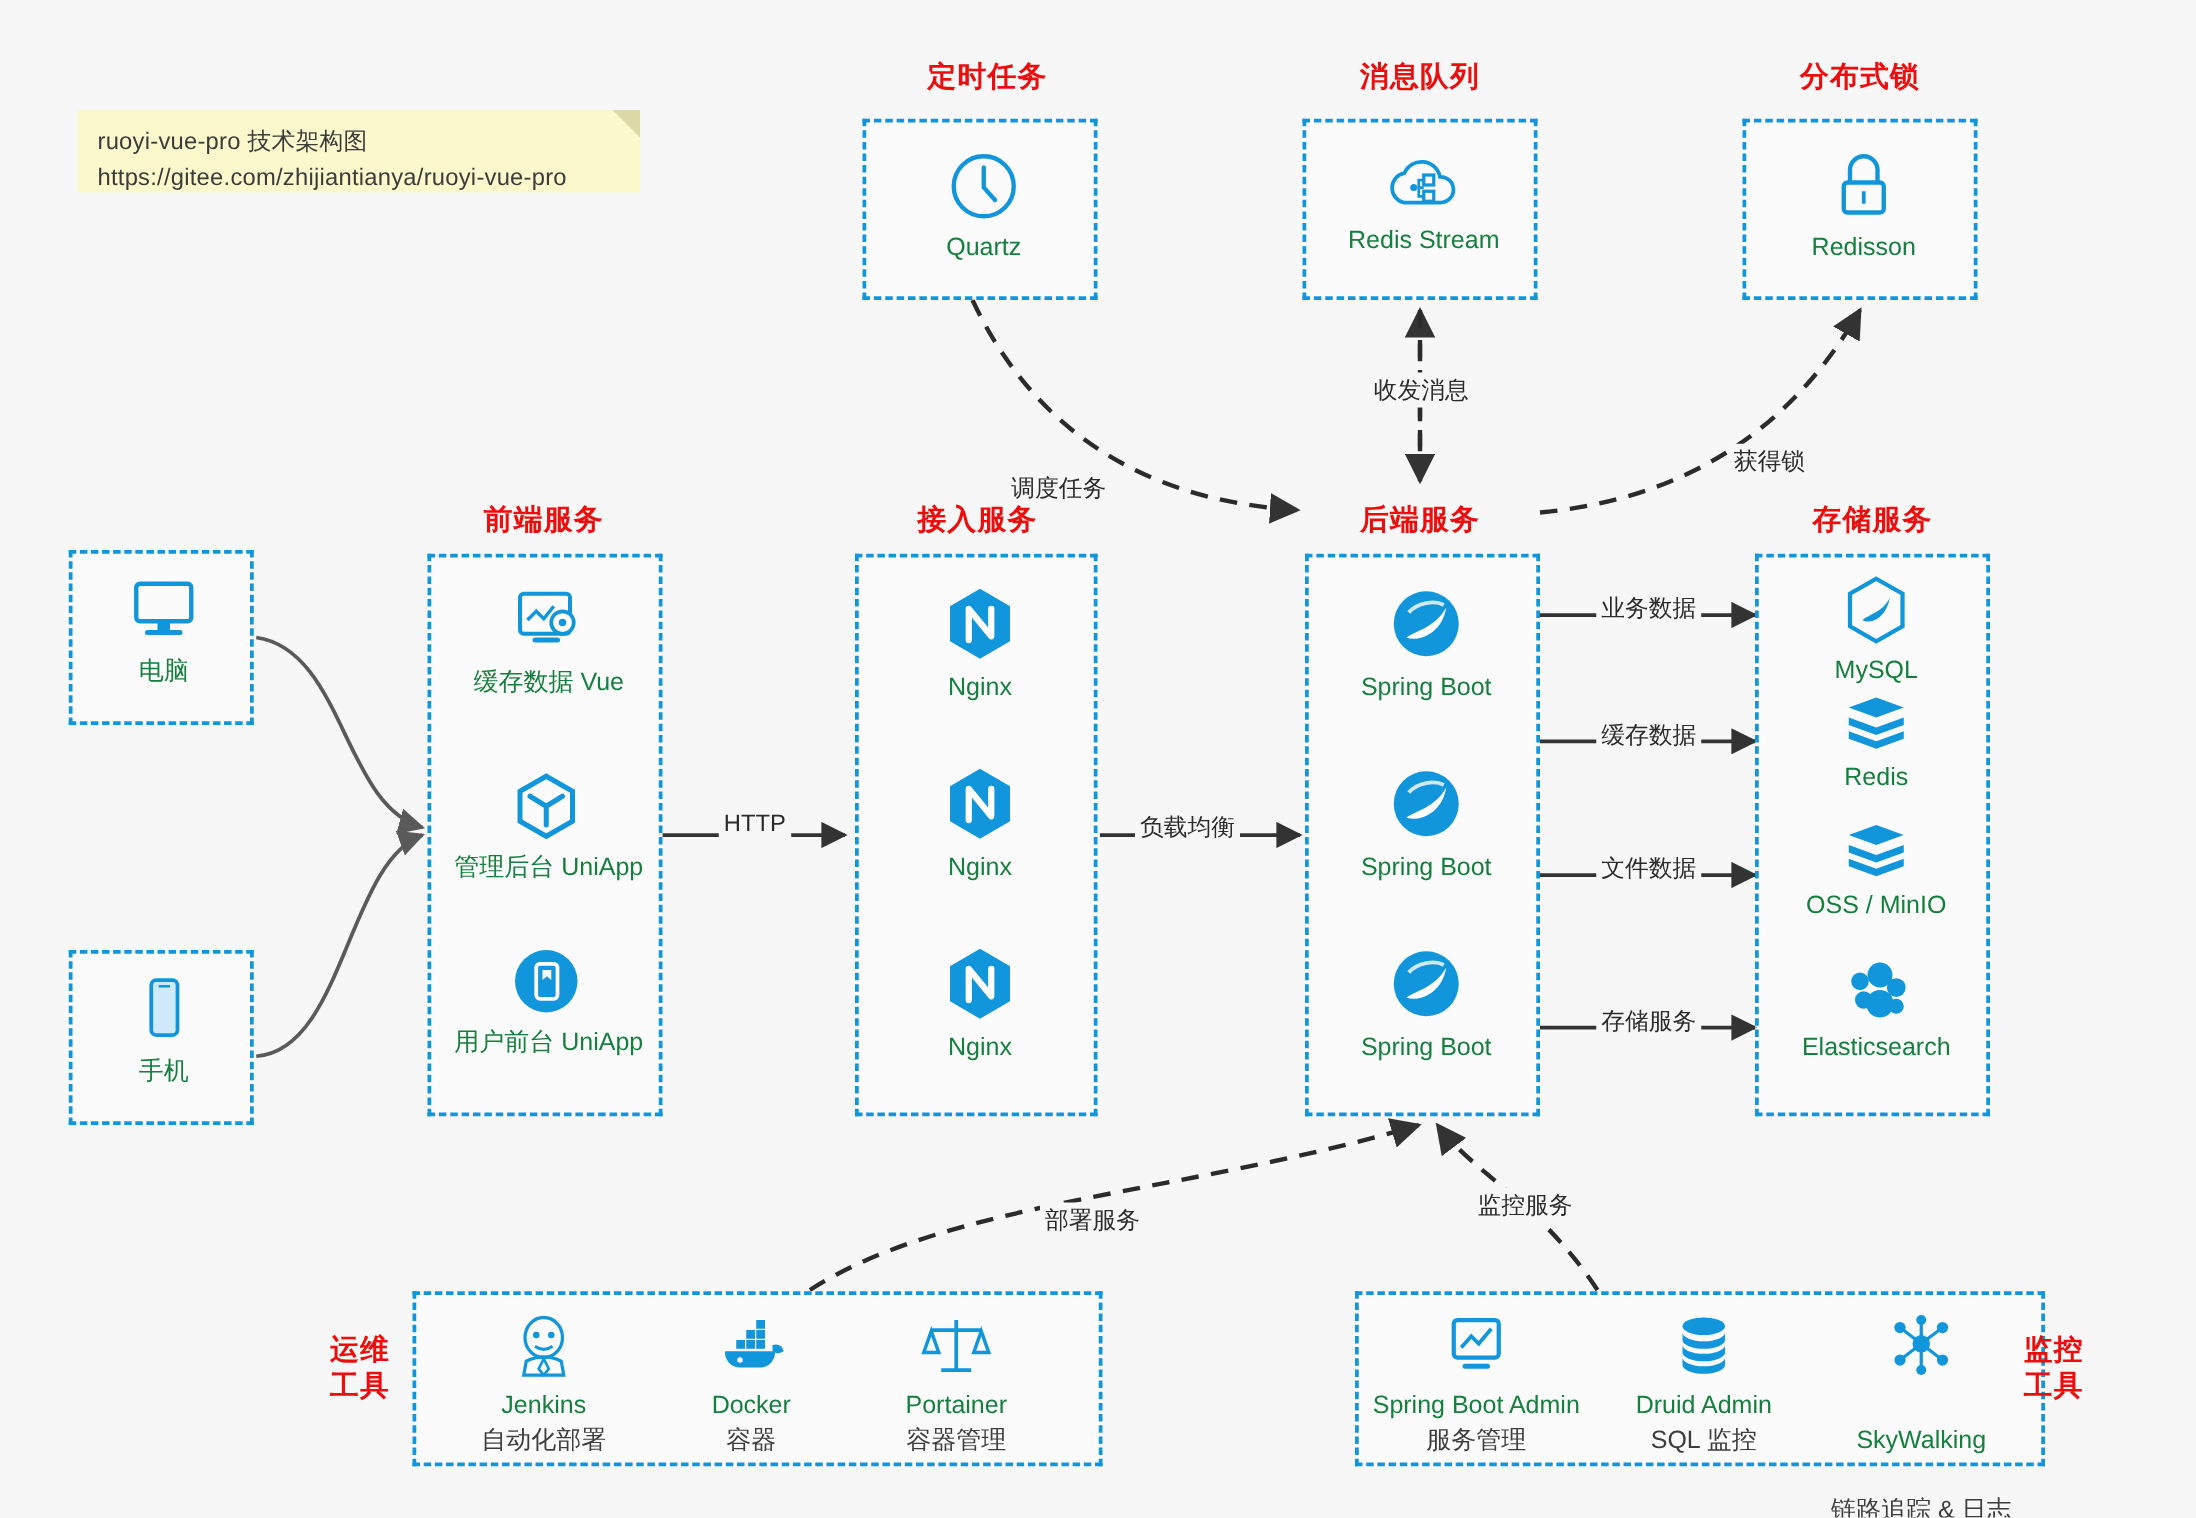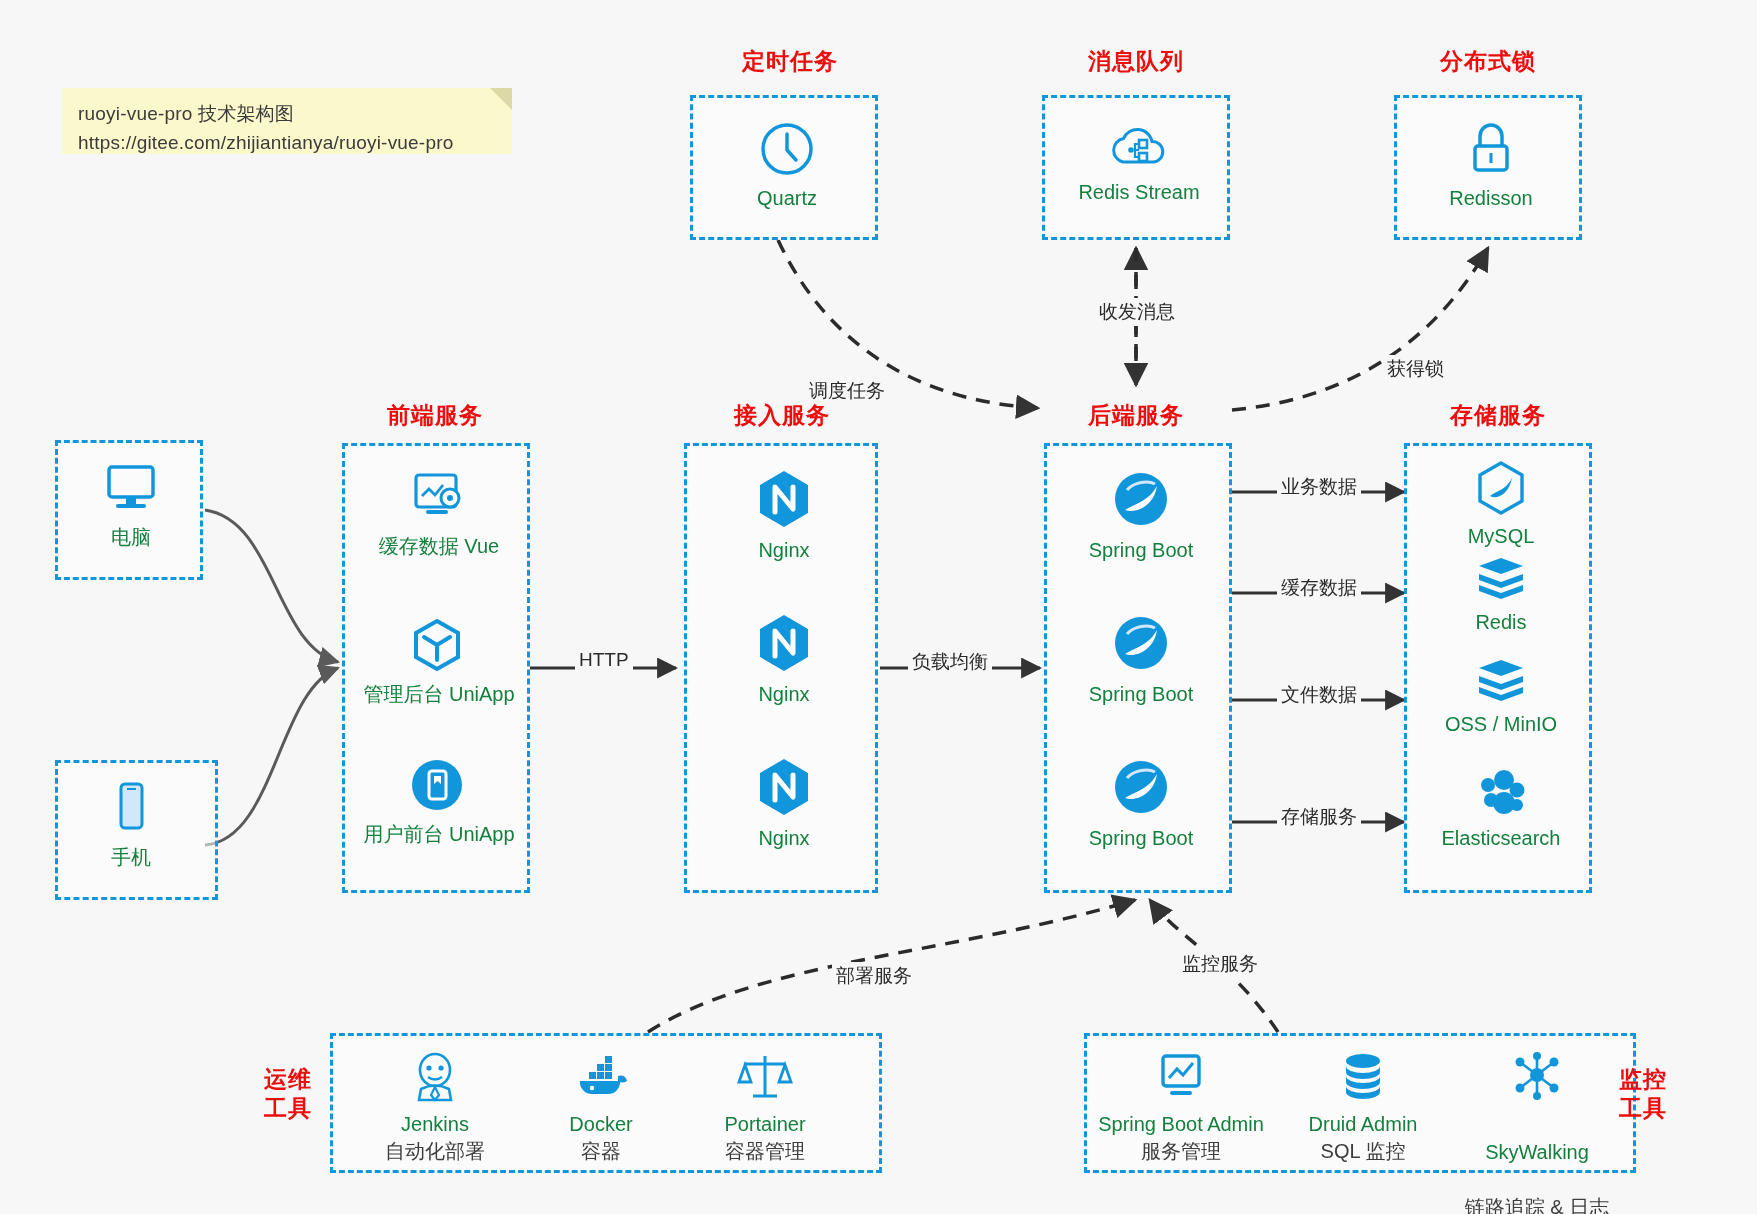--- a/index.html
+++ b/index.html
@@ -158,21 +158,21 @@
     <div class="node" style="left:-7px; top:16px;justify-content:center;">
       <svg class="ico" width="62" height="58" viewBox="0 0 62 58">
         <rect x="9" y="8" width="44" height="30" rx="3" fill="none" stroke="#1296db" stroke-width="3.5"></rect>
         <rect x="26" y="38" width="10" height="8" fill="#1296db"></rect>
         <rect x="16" y="45" width="30" height="4" rx="2" fill="#1296db"></rect>
       </svg>
       <div class="cap">电脑</div>
     </div>
   </div>
 
-  <div class="dbox" style="left:55px; top:760px; width:163px; height:140px;padding-left:45px;">
+  <div class="dbox" style="left:55px; top:760px; width:148px; height:140px;padding-left:45px;">
     <div class="node" style="left:-7px; top:16px;">
       <svg class="ico" width="62" height="58" viewBox="0 0 62 58">
         <rect x="21" y="5" width="21" height="44" rx="4" fill="#cfe9fb" stroke="#1296db" stroke-width="3"></rect>
         <line x1="27" y1="10" x2="36" y2="10" stroke="#1296db" stroke-width="2"></line>
       </svg>
       <div class="cap">手机</div>
     </div>
   </div>
 
   <div class="grp-title" style="left:345px; top:400px; width:180px;">前端服务</div>

